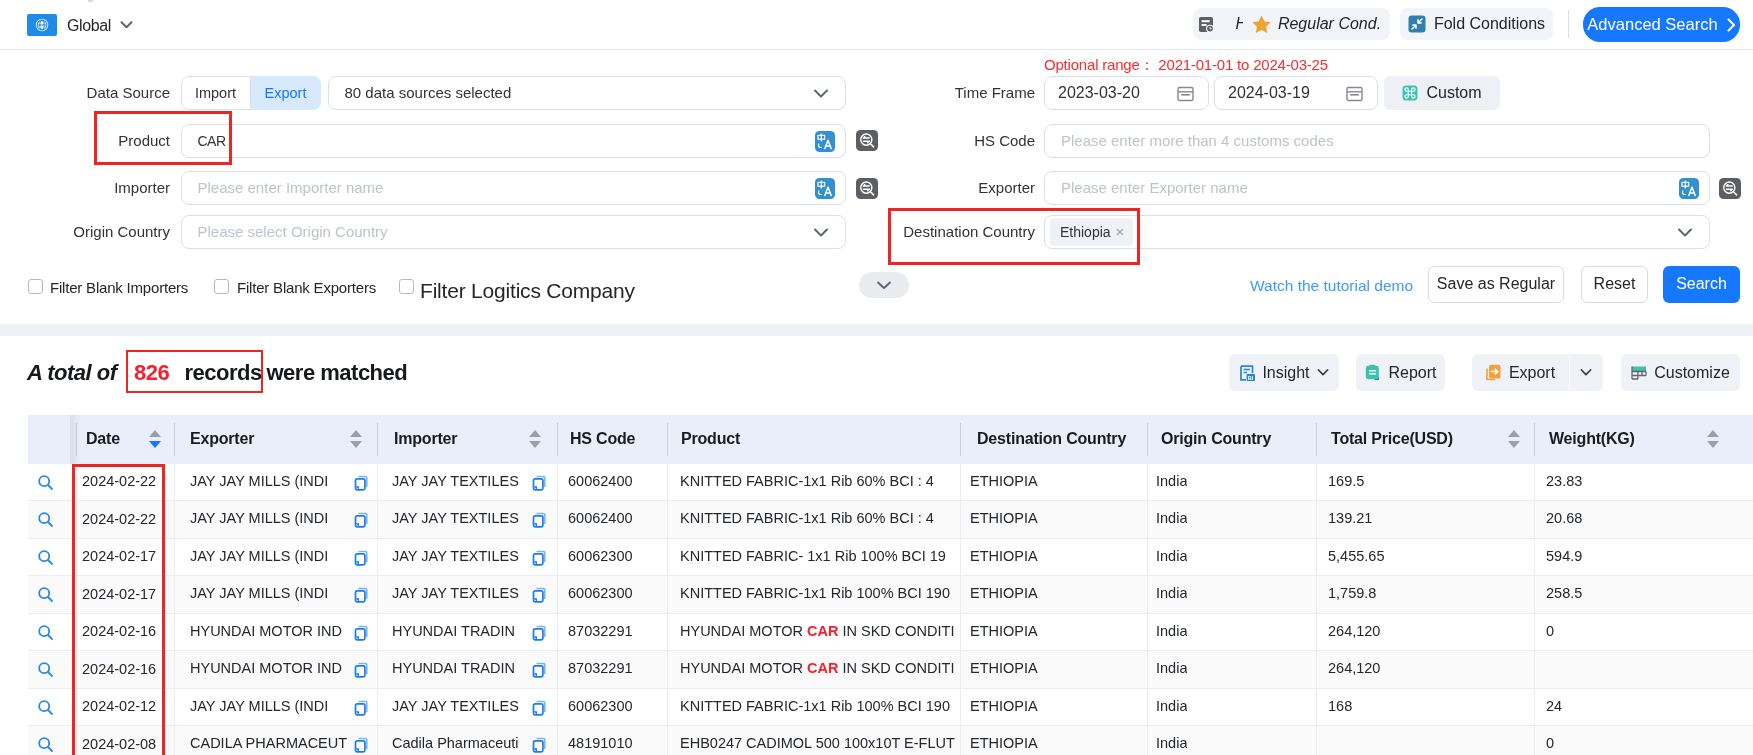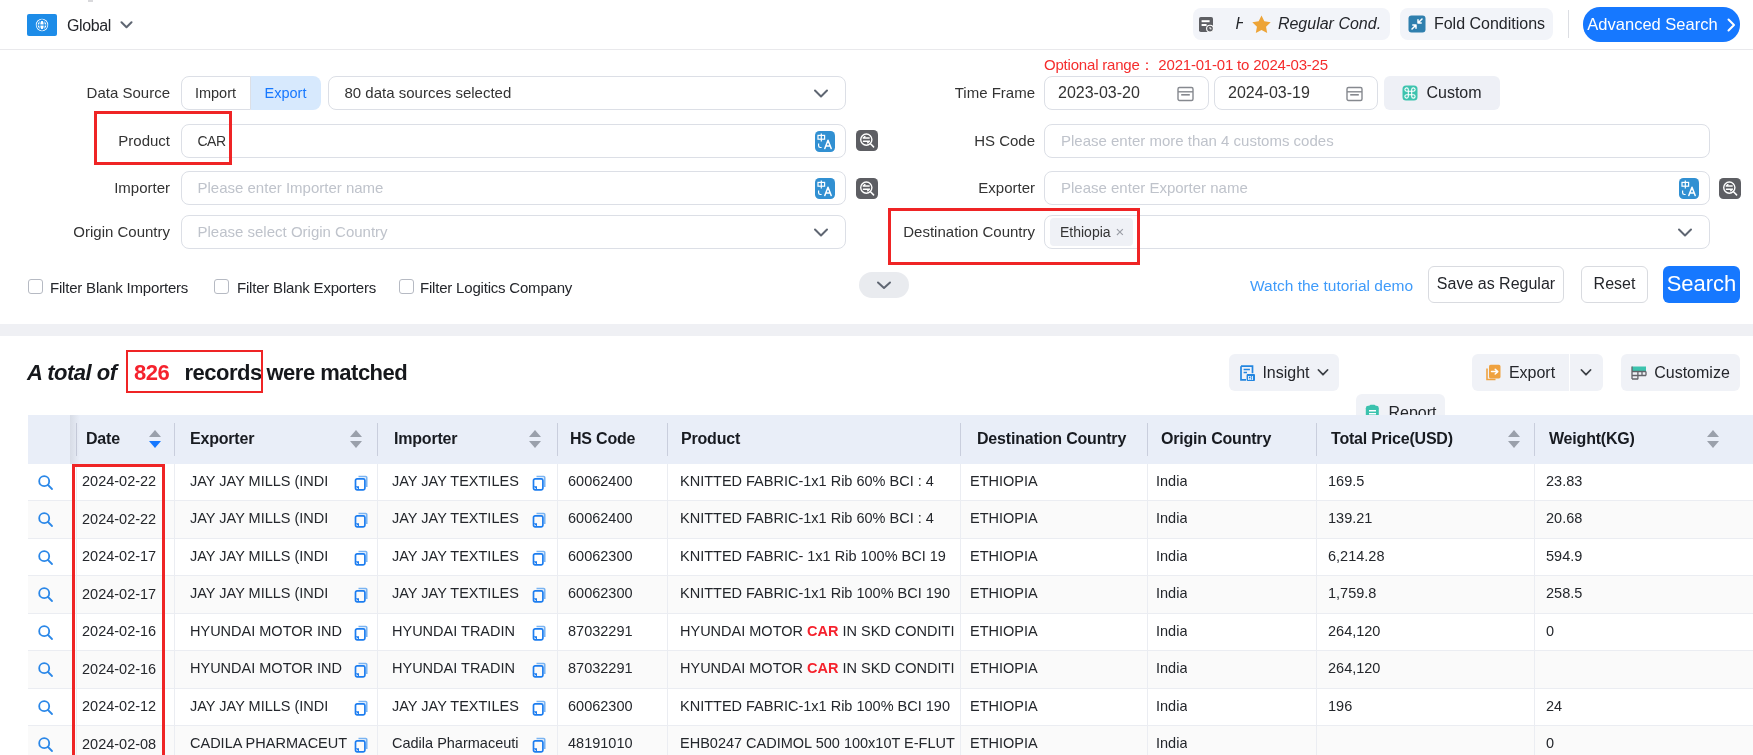--- a/index.html
+++ b/index.html
@@ -154,48 +154,48 @@
       <path class="chev" d="M2 1.5 L8 7.5 L14 1.5"></path>
     </svg></div>
 <div class="a inp" style="left:1044px;top:214.5px;width:666px;padding-left:5px;"><span style="display:inline-block;background:#eff1f6;border-radius:4px;height:28px;line-height:28px;margin-top:2px;padding:0 9px 0 10px;font-size:14px;color:#333;vertical-align:top;">Ethiopia<span style="color:#9a9da5;font-size:15px;padding-left:5px">×</span></span><svg width="16" height="10" style="position:absolute;right:16px;top:12px">
       <path class="chev" d="M2 1.5 L8 7.5 L14 1.5"></path>
     </svg></div>
 <div class="a" style="left:28px;top:279px;width:15px;height:15px;border:1px solid #b6bac3;border-radius:3px;background:#fff;"></div>
 <div class="a" style="left:50px;top:278.5px;font-size:15px;letter-spacing:-0.2px;color:#24262b;">Filter Blank Importers</div>
 <div class="a" style="left:214px;top:279px;width:15px;height:15px;border:1px solid #b6bac3;border-radius:3px;background:#fff;"></div>
 <div class="a" style="left:237px;top:278.5px;font-size:15px;letter-spacing:-0.2px;color:#24262b;">Filter Blank Exporters</div>
 <div class="a" style="left:399px;top:279px;width:15px;height:15px;border:1px solid #b6bac3;border-radius:3px;background:#fff;"></div>
-<div class="a" style="left:420px;top:278.5px;font-size:15px;letter-spacing:-0.2px;color:#24262b;">Filter Logitics Company</div>
+<div class="a" style="left:420px;top:278.5px;font-size:21px;letter-spacing:-0.2px;color:#24262b;">Filter Logitics Company</div>
 <div class="a" style="left:859px;top:272px;width:50px;height:26px;background:#e9ebef;border-radius:13px;display:flex;align-items:center;justify-content:center;">
     <svg width="16" height="9">
       <path class="chev" d="M2 1.5 L8 7 L14 1.5"></path>
     </svg>
   </div>
 <div class="a" style="left:1250px;top:277px;font-size:15.5px;color:#3f9bfa;">Watch the tutorial demo</div>
 <div class="a wbtn" style="left:1428px;top:265.5px;width:136px;height:37px;">Save as Regular</div>
 <div class="a wbtn" style="left:1581px;top:265.5px;width:67px;height:37px;">Reset</div>
-<div class="a" style="left:1663px;top:265.5px;width:77px;height:37px;background:#1678ff;border-radius:6px;display:flex;align-items:center;justify-content:center;font-size:22px;color:#fff;">Search</div>
+<div class="a" style="left:1663px;top:265.5px;width:77px;height:37px;background:#1678ff;border-radius:6px;display:flex;align-items:center;justify-content:center;font-size:16px;color:#fff;">Search</div>
 <div class="a" style="left:0px;top:324px;width:1753px;height:11.5px;background:#eff0f4;"></div>
 <div class="a" style="left:27px;top:360px;font-size:22px;font-weight:bold;letter-spacing:-0.5px;color:#16181c;white-space:nowrap;font-style:italic;">A total of</div>
 <div class="a" style="left:134px;top:360px;font-size:22px;font-weight:bold;letter-spacing:-0.5px;color:#f5222d;white-space:nowrap;">826</div>
 <div class="a" style="left:184.5px;top:360px;font-size:22px;font-weight:bold;letter-spacing:-0.5px;color:#16181c;white-space:nowrap;">records</div>
 <div class="a" style="left:266.5px;top:360px;font-size:22px;font-weight:bold;letter-spacing:-0.5px;color:#16181c;white-space:nowrap;">were matched</div>
 <div class="a gbtn" style="left:1229px;top:354px;width:110px;height:37px;border-radius:6px;gap:7px;background:#f0f2f7;">
     <svg width="16" height="16" viewBox="0 0 16 16">
       <path d="M2 1.2 h11.5 v7 M2 1.2 v13.6 h5" fill="none" stroke="#2386e0" stroke-width="1.7"></path>
       <path d="M4.6 4.6 h6.3 M4.6 7.6 h3.4" stroke="#2386e0" stroke-width="1.5"></path>
       <rect x="7.6" y="9" width="8.4" height="7" rx="1" fill="#2386e0"></rect>
       <text x="8.8" y="14.6" font-size="5.6" font-weight="bold" fill="#fff" font-family="Liberation Sans">BI</text>
     </svg>
     <span style="font-size:16px;color:#24262b">Insight</span>
     <svg width="12" height="8">
       <path d="M1.5 1 L6 5.7 L10.5 1" stroke="#3c4046" stroke-width="1.8" fill="none" stroke-linecap="round" stroke-linejoin="round"></path>
     </svg>
   </div>
-<div class="a gbtn" style="left:1356px;top:354px;width:89px;height:37px;border-radius:6px;gap:7px;background:#f0f2f7;margin-top:40px;">
+<div class="a gbtn" style="left:1356px;top:354px;width:89px;height:37px;border-radius:6px;gap:7px;background:#f0f2f7;">
     <svg width="17" height="17" viewBox="0 0 17 17">
       <path d="M10 16 L15 12.5 L15 16 Z" fill="#2f80d9"></path>
       <rect x="1.8" y="1.8" width="13" height="13.4" rx="2.4" fill="#3bc2ae"></rect>
       <rect x="5.5" y="0.8" width="6" height="2.6" rx="1.3" fill="#3bc2ae"></rect>
       <path d="M5 6.8 h7 M5 9.8 h7" stroke="#fff" stroke-width="1.6"></path>
     </svg>
     <span style="font-size:16px;color:#24262b">Report</span>
   </div>
 <div class="a gbtn" style="left:1471.5px;top:354px;width:97px;height:37px;border-radius:6px 0 0 6px;gap:7px;background:#f0f2f7;">
     <svg width="17" height="17" viewBox="0 0 17 17">
@@ -375,21 +375,21 @@
     <svg width="15" height="17" viewBox="0 0 15 17">
       <path d="M4.5 2.5 h7.2 a1 1 0 0 1 1 1 V13" fill="none" stroke="#7ab4f2" stroke-width="1.7"></path>
       <rect x="1.5" y="4.8" width="9.4" height="11" rx="1.6" fill="none" stroke="#1c7df0" stroke-width="1.7"></rect>
       <path d="M1.5 12.2 L5 15.8 L5 12.2 Z" fill="#1c7df0"></path>
     </svg>
   </div>
 <div class="a cell" style="left:568px;top:547.5px;">60062300</div>
 <div class="a cell" style="left:680px;top:547.5px;width:277px;">KNITTED FABRIC- 1x1 Rib 100% BCI 19</div>
 <div class="a cell" style="left:970px;top:547.5px;">ETHIOPIA</div>
 <div class="a cell" style="left:1156px;top:547.5px;">India</div>
-<div class="a cell" style="left:1328px;top:547.5px;">6,214.28</div>
+<div class="a cell" style="left:1328px;top:547.5px;">5,455.65</div>
 <div class="a cell" style="left:1546px;top:547.5px;">594.9</div>
 <div class="a" style="left:28px;top:576.0px;width:1725px;height:37.5px;background:#fafafa;border-bottom:1px solid #ebedf2;"></div>
 <div class="a" style="left:76px;top:576.0px;width:1px;height:37.5px;background:#ebedf2;"></div>
 <div class="a" style="left:174px;top:576.0px;width:1px;height:37.5px;background:#ebedf2;"></div>
 <div class="a" style="left:377px;top:576.0px;width:1px;height:37.5px;background:#ebedf2;"></div>
 <div class="a" style="left:557px;top:576.0px;width:1px;height:37.5px;background:#ebedf2;"></div>
 <div class="a" style="left:667px;top:576.0px;width:1px;height:37.5px;background:#ebedf2;"></div>
 <div class="a" style="left:960px;top:576.0px;width:1px;height:37.5px;background:#ebedf2;"></div>
 <div class="a" style="left:1147px;top:576.0px;width:1px;height:37.5px;background:#ebedf2;"></div>
 <div class="a" style="left:1316px;top:576.0px;width:1px;height:37.5px;background:#ebedf2;"></div>
@@ -530,21 +530,21 @@
     <svg width="15" height="17" viewBox="0 0 15 17">
       <path d="M4.5 2.5 h7.2 a1 1 0 0 1 1 1 V13" fill="none" stroke="#7ab4f2" stroke-width="1.7"></path>
       <rect x="1.5" y="4.8" width="9.4" height="11" rx="1.6" fill="none" stroke="#1c7df0" stroke-width="1.7"></rect>
       <path d="M1.5 12.2 L5 15.8 L5 12.2 Z" fill="#1c7df0"></path>
     </svg>
   </div>
 <div class="a cell" style="left:568px;top:697.5px;">60062300</div>
 <div class="a cell" style="left:680px;top:697.5px;width:277px;">KNITTED FABRIC-1x1 Rib 100% BCI 190</div>
 <div class="a cell" style="left:970px;top:697.5px;">ETHIOPIA</div>
 <div class="a cell" style="left:1156px;top:697.5px;">India</div>
-<div class="a cell" style="left:1328px;top:697.5px;">196</div>
+<div class="a cell" style="left:1328px;top:697.5px;">168</div>
 <div class="a cell" style="left:1546px;top:697.5px;">24</div>
 <div class="a" style="left:28px;top:726.0px;width:1725px;height:37.5px;background:#fafafa;border-bottom:1px solid #ebedf2;"></div>
 <div class="a" style="left:76px;top:726.0px;width:1px;height:37.5px;background:#ebedf2;"></div>
 <div class="a" style="left:174px;top:726.0px;width:1px;height:37.5px;background:#ebedf2;"></div>
 <div class="a" style="left:377px;top:726.0px;width:1px;height:37.5px;background:#ebedf2;"></div>
 <div class="a" style="left:557px;top:726.0px;width:1px;height:37.5px;background:#ebedf2;"></div>
 <div class="a" style="left:667px;top:726.0px;width:1px;height:37.5px;background:#ebedf2;"></div>
 <div class="a" style="left:960px;top:726.0px;width:1px;height:37.5px;background:#ebedf2;"></div>
 <div class="a" style="left:1147px;top:726.0px;width:1px;height:37.5px;background:#ebedf2;"></div>
 <div class="a" style="left:1316px;top:726.0px;width:1px;height:37.5px;background:#ebedf2;"></div>

